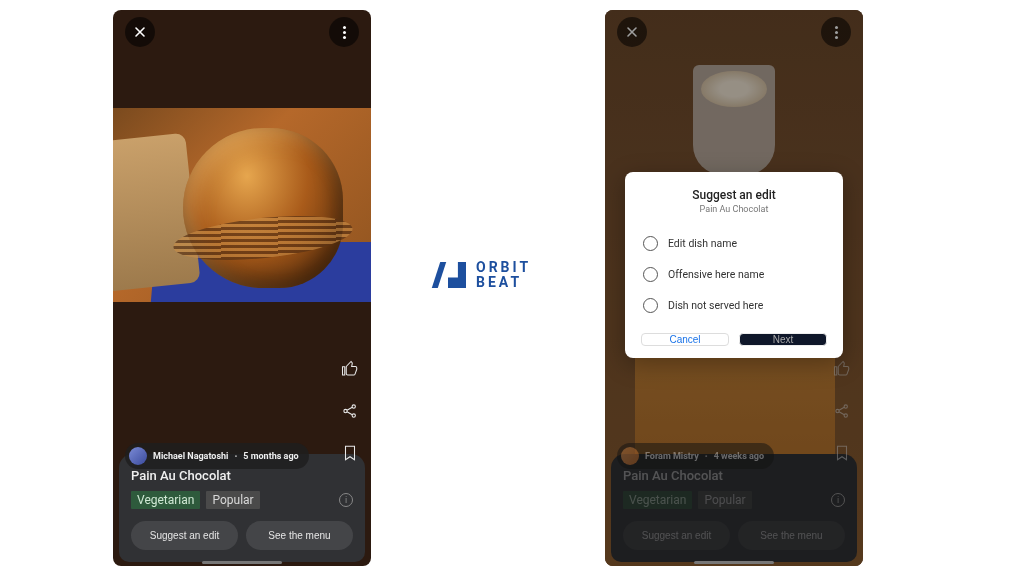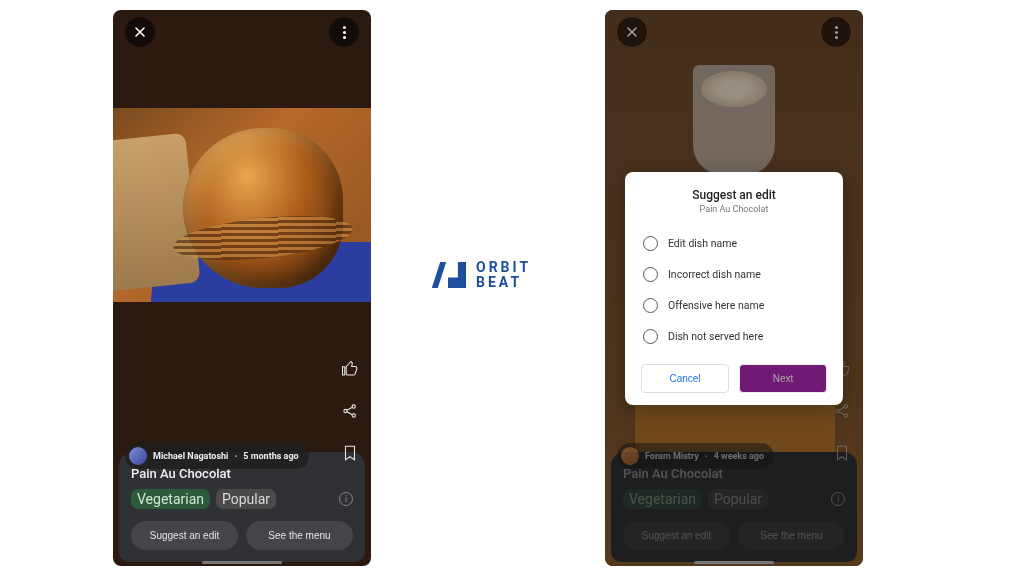--- a/index.html
+++ b/index.html
@@ -124,21 +124,21 @@
 
 .bottom {
   position:absolute; left:6px; right:6px; bottom:4px;
   background: #303134;
   border-radius: 14px 14px 10px 10px;
   padding: 14px 12px 12px;
   z-index:3;
 }
 .bottom h3 { color:#f0f0f0; font-size:13px; font-weight:500; margin-bottom:8px; }
 .tags { display:flex; gap:6px; align-items:center; margin-bottom:12px; }
-.tag { font-size:14px; padding:2px 6px; border-radius:7px; }
+.tag { font-size:12px; padding:2px 6px; border-radius:1px; }
 .tag.veg { background:#2e5a3c; color:#cfe8d4; }
 .tag.pop { background:#4a4a4a; color:#d8d8d8; }
 .info-i { margin-left:auto; width:14px; height:14px; border:1.2px solid #888; border-radius:50%; color:#888; font-size:9px; display:flex; align-items:center; justify-content:center; }
 .btnrow { display:flex; gap:8px; }
 .pillbtn {
   flex:1; background:#444548; color:#e5e5e5; font-size:10px;
   border:none; padding:9px 4px; border-radius:18px; cursor:pointer;
 }
 .navbar {
   position:absolute; bottom:2px; left:50%; transform:translateX(-50%);
@@ -154,24 +154,24 @@
   z-index:8; padding:16px 16px 12px;
   box-shadow: 0 6px 24px rgba(0,0,0,0.3);
 }
 .dialog h4 { text-align:center; font-size:12px; font-weight:500; color:#222; }
 .dialog .sub { text-align:center; font-size:9px; color:#777; margin-top:2px; margin-bottom:14px; }
 .opt { display:flex; align-items:center; gap:10px; padding:8px 2px; cursor:pointer; }
 .radio { width:15px; height:15px; border:1.6px solid #555; border-radius:50%; flex-shrink:0; }
 .opt span { font-size:10.5px; color:#333; }
 .dialog-actions { display:flex; gap:10px; margin-top:12px; }
 .dbtn {
-  flex:1; font-size:10px; padding:8px 0; border-radius:4px; cursor:pointer;
+  flex:1; font-size:10px; padding:0 0; border-radius:4px; cursor:pointer;
   border:1px solid #ddd; background:#fff; color:#1a73e8;
 }
-.dbtn.disabled { background:#701a75; color:#aaa; border-color:#eee; cursor:default; }
+.dbtn.disabled { background:#0f172a; color:#aaa; border-color:#eee; cursor:default; }
 
 .center-logo {
   position:absolute; top:260px; left:436px; width:160px;
   display:flex; align-items:center; gap:10px;
 }
 .logo-mark { width:30px; height:30px; position:relative; }
 .logo-mark .bar1 {
   position:absolute; left:0; top:2px; width:6px; height:26px;
   background:#1d4f9e; transform: skewX(-18deg);
 }
@@ -333,24 +333,20 @@
   <div class="scrim"></div>
   <div class="dialog">
     <h4>Suggest an edit</h4>
     <div class="sub">Pain Au Chocolat</div>
     <div class="opt">
       <div class="radio"></div>
       <span>Edit dish name</span>
     </div>
     <div class="opt">
       <div class="radio"></div>
-      <span>Incorrect dish name</span>
-    </div>
-    <div class="opt">
-      <div class="radio"></div>
       <span>Offensive here name</span>
     </div>
     <div class="opt">
       <div class="radio"></div>
       <span>Dish not served here</span>
     </div>
     <div class="dialog-actions">
       <button class="dbtn">Cancel</button>
       <button class="dbtn disabled">Next</button>
     </div>

